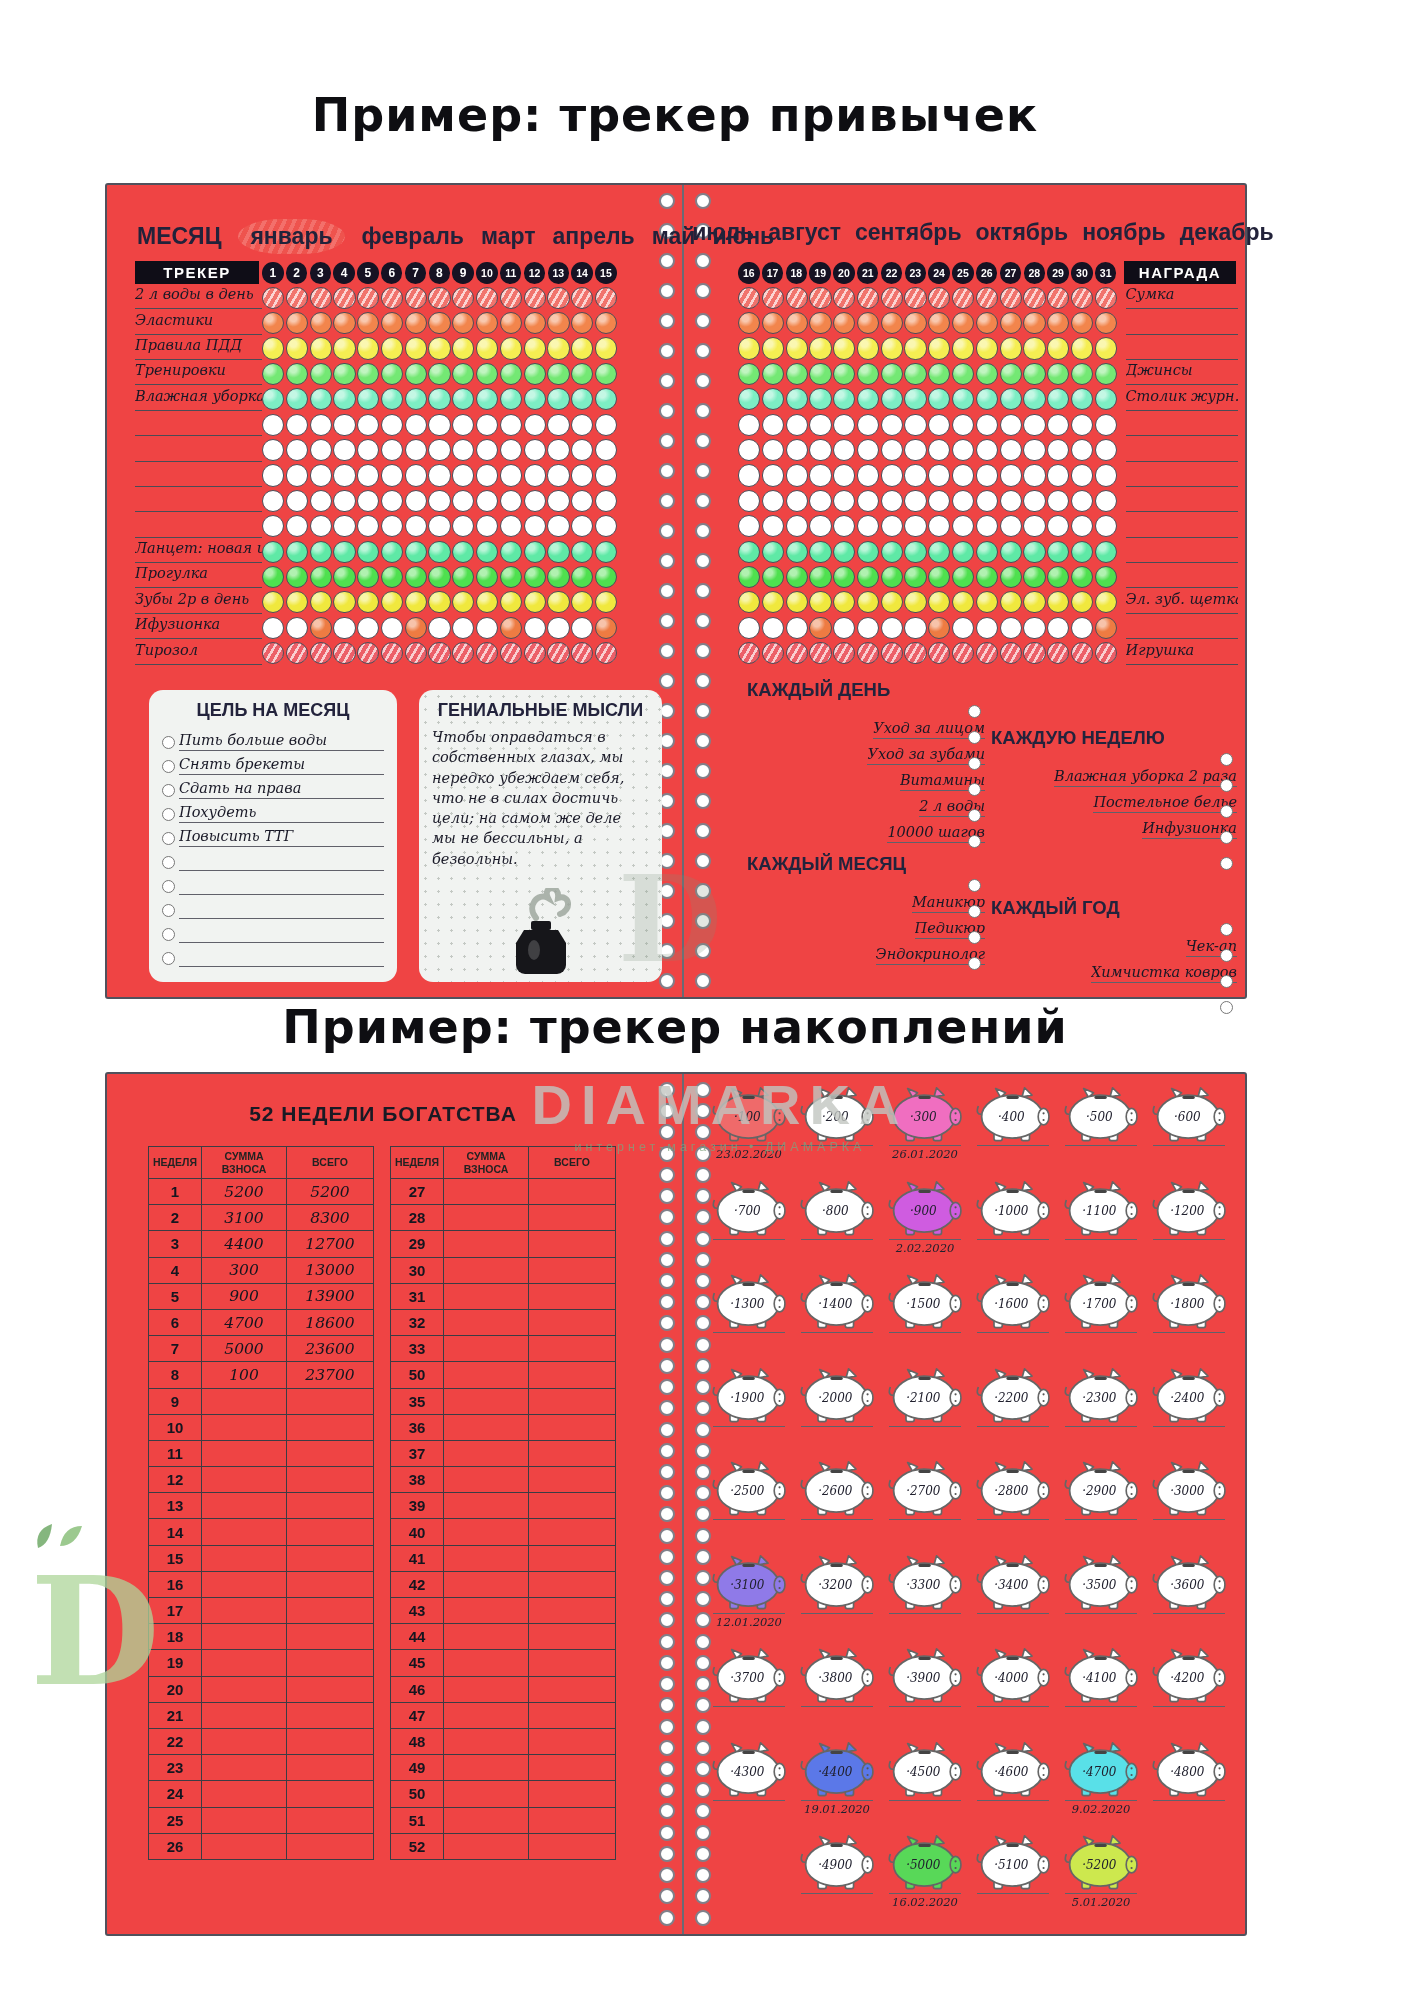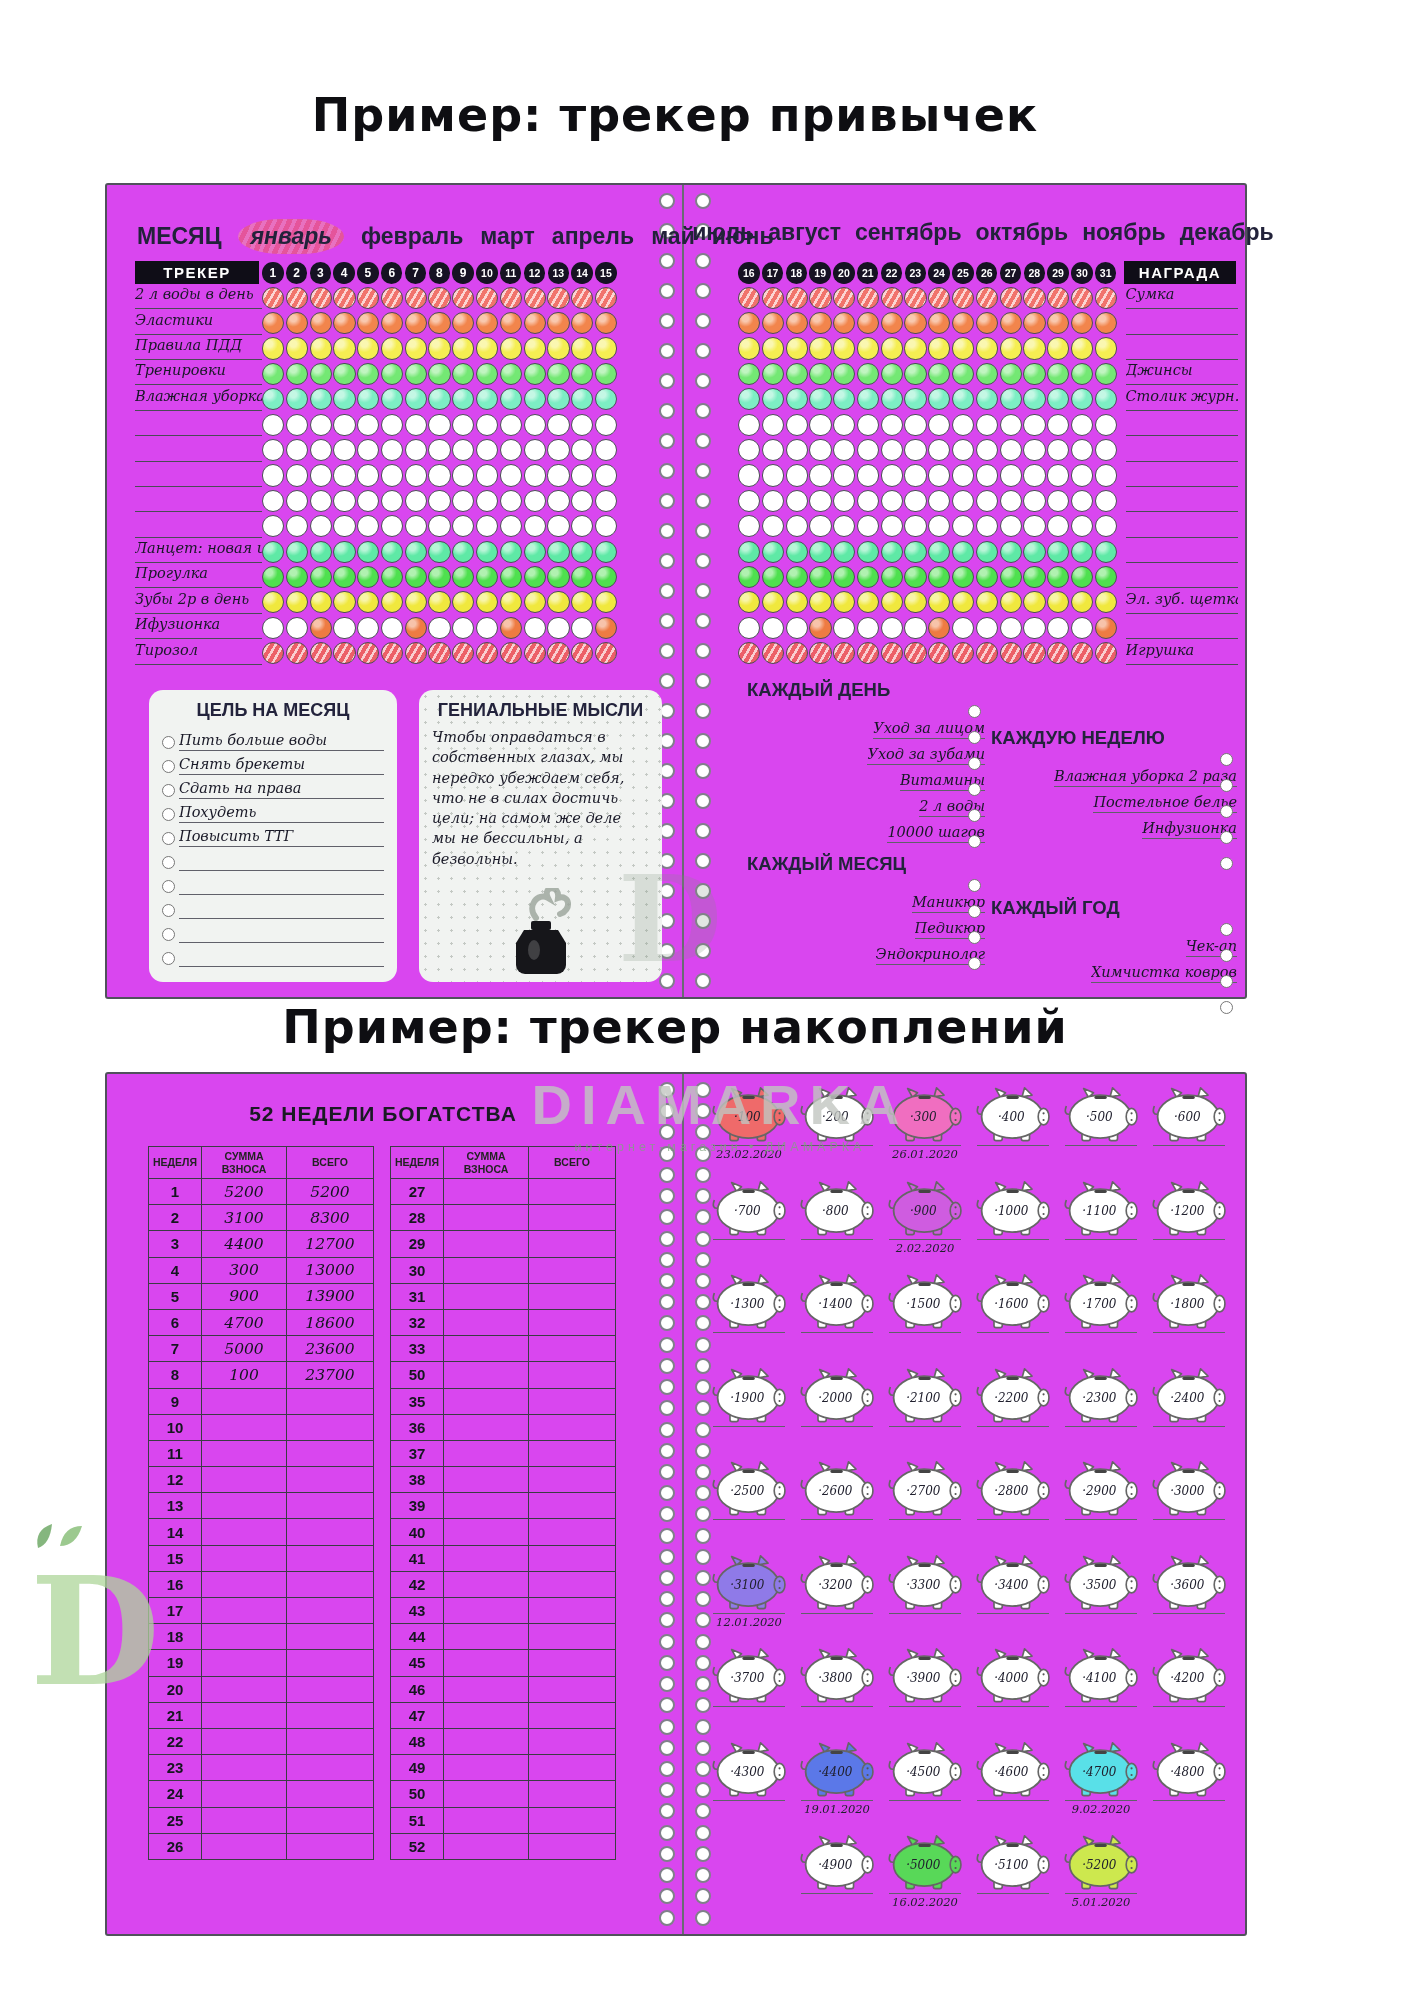--- a/index.html
+++ b/index.html
@@ -4,38 +4,38 @@
 <style>
   html,body{margin:0;padding:0;background:#fff;}
   .canvas{position:relative;width:1426px;height:2000px;background:#fff;overflow:hidden;
           font-family:"Liberation Sans",sans-serif;color:#1d1d2b;}
   .big-title{position:absolute;left:105px;width:1140px;text-align:center;
              font-size:46px;font-weight:bold;color:#0e0e12;letter-spacing:1px;
              font-family:"DejaVu Sans",sans-serif;}
   #title1{top:88px;}
   #title2{top:1000px;}
 
-  .spread{position:absolute;left:105px;width:1138px;background:#d946ef;
+  .spread{position:absolute;left:105px;width:1138px;background:#ef4444;
           border:2px solid #51515c;border-radius:3px;}
   #spread1{top:183px;height:812px;}
   #spread2{top:1072px;height:860px;}
   .divider{position:absolute;top:0;bottom:0;left:575px;width:1.5px;background:#6a6a74;}
   .ringcol{position:absolute;top:8px;bottom:8px;display:flex;flex-direction:column;
            justify-content:space-between;}
   .ringcol.c1{left:552px;} .ringcol.c2{left:588px;}
   .ring{width:12px;height:12px;border:2px solid #80808a;border-radius:50%;background:#fff;}
 
   
   .pagehdr{position:absolute;top:34px;display:flex;align-items:center;gap:17px;
            font-weight:bold;font-size:23px;color:#22223a;}
   #months-left{left:30px;}
   #months-right{left:620px;width:512px;justify-content:center;gap:14px;}
   .month{white-space:nowrap;}
   .month.hl{background:repeating-linear-gradient(115deg,rgba(238,96,86,.55) 0 5px,rgba(247,156,146,.5) 5px 9px);
-            border-radius:50% / 60%;padding:4px 12px;font-style:italic;}
+            border-radius:50% / 60%;padding:4px 12px;}
 
   .blackbox{position:absolute;top:76px;height:23px;background:#0f0d17;color:#fff;
             display:flex;align-items:center;justify-content:center;
             font-weight:bold;font-size:15px;letter-spacing:1.5px;}
   #trekerbox{left:28px;width:124px;}
   #nagradabox{left:1017px;width:112px;}
   .daysrow{position:absolute;top:77px;display:flex;}
   #days-left{left:155px;} #days-right{left:631px;}
   .daynum{width:21.5px;height:21.5px;margin-right:2.3px;border-radius:50%;background:#161223;
           color:#fff;font-weight:bold;font-size:12px;display:flex;align-items:center;

